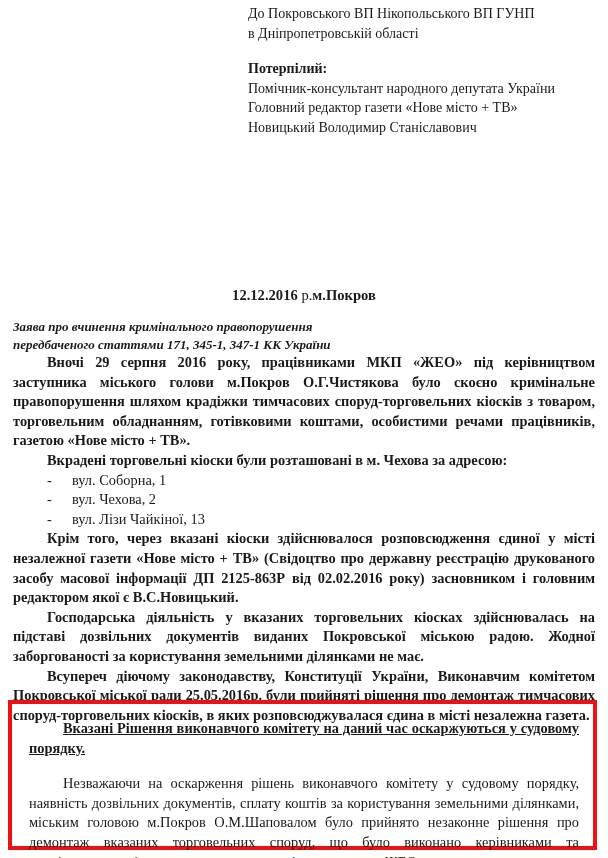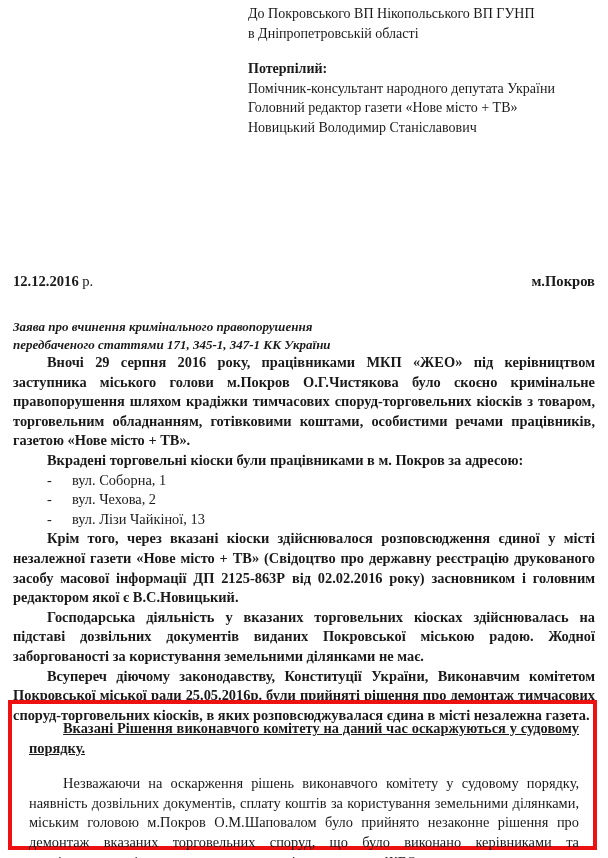--- a/index.html
+++ b/index.html
@@ -37,24 +37,24 @@
   }
   .victim-heading {
     font-weight: bold;
     margin-top: 16px;
   }
 
   
   .datearea {
     position: absolute;
     left: 13px;
-    top: 273px;
+    top: 287px;
     width: 582px;
     display: flex;
-    justify-content: space-between;
+    justify-content: center;
     align-items: baseline;
     font-size: 14.6px;
   }
   .doc-date { font-weight: bold; }
   .doc-date .suffix { font-weight: normal; }
   .doc-place { font-weight: bold; }
 
   
   .doc-title {
     position: absolute;
@@ -147,21 +147,21 @@
     <div class="doc-place">м.Покров</div>
   </div>
 
   <div class="doc-title">
     <div>Заява про вчинення кримінального правопорушення</div>
     <div>передбаченого статтями 171, 345-1, 347-1 КК України</div>
   </div>
 
   <div class="body-text">
     <p>Вночі 29 серпня 2016 року, працівниками МКП «ЖЕО» під керівництвом заступника міського голови м.Покров О.Г.Чистякова було скоєно кримінальне правопорушення шляхом крадіжки тимчасових споруд-торговельних кіосків з товаром, торговельним обладнанням, готівковими коштами, особистими речами працівників, газетою «Нове місто + ТВ».</p>
-    <p>Вкрадені торговельні кіоски були працівниками в м. Покров за адресою:</p>
+    <p>Вкрадені торговельні кіоски були розташовані в м. Чехова за адресою:</p>
 
     <ul class="addr-list">
       <li>
         <span class="dash">-</span>
         <span>вул. Соборна, 1</span>
       </li>
       <li>
         <span class="dash">-</span>
         <span>вул. Чехова, 2</span>
       </li>

